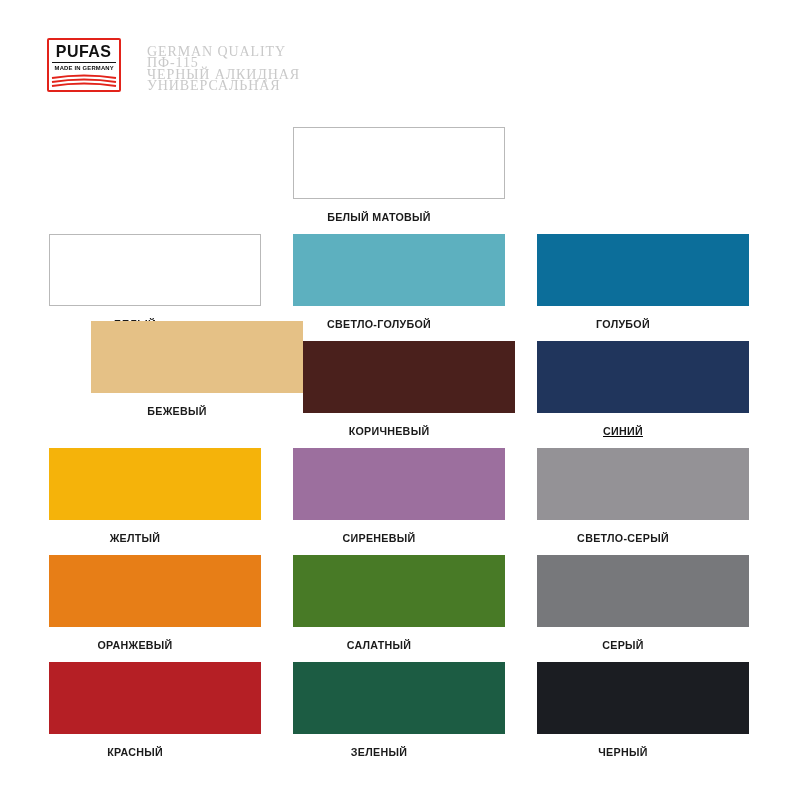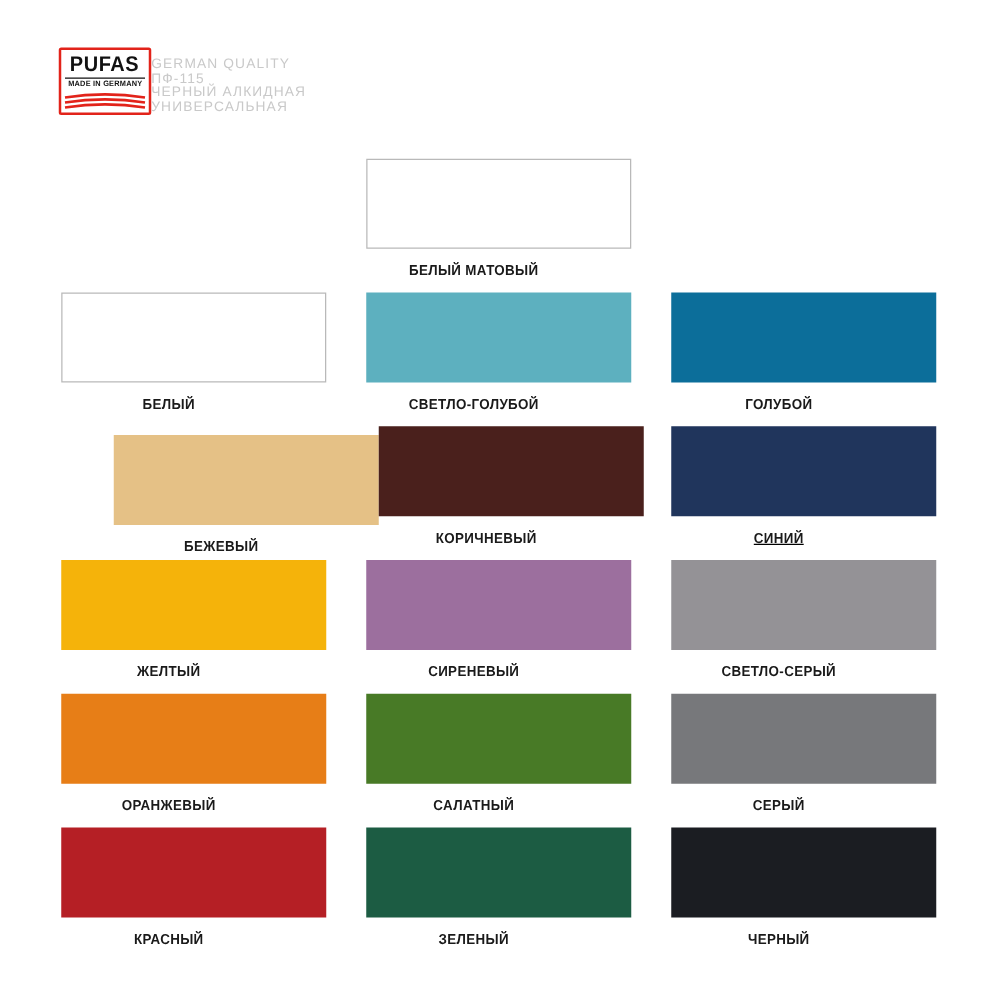--- a/index.html
+++ b/index.html
@@ -19,21 +19,21 @@
     height: 800px;
     box-sizing: border-box;
   }
 
   
   .header {
     position: absolute;
     left: 47px;
     top: 38px;
     display: flex;
-    align-items: flex-end;
+    align-items: center;
   }
   .logo {
     width: 74px;
     height: 54px;
     border: 2px solid #e2231a;
     border-radius: 2px;
     box-sizing: border-box;
     background: #ffffff;
     display: flex;
     flex-direction: column;
@@ -69,23 +69,24 @@
   }
   .logo-waves {
     position: relative;
     width: 66px;
     height: 14px;
     margin-top: 2px;
   }
   .logo-waves svg { display: block; }
 
   .header-text {
+    margin-left: 26px;
     padding-top: 7px;
-    font-family: Liberation Sans, sans-serif;
-    font-size: 11px;
+    font-family: Liberation Serif, serif;
+    font-size: 14px;
     font-weight: normal;
     letter-spacing: 0.9px;
     line-height: 11.4px;
     color: #c9c9c9;
     white-space: nowrap;
   }
   .header-text div { display: block; }
 
   
   .grid {
@@ -157,21 +158,21 @@
         <div class="chip-label">БЕЛЫЙ</div>
       </div>
       <div class="swatch-cell" style="left: 293px; top: 234px;">
         <div class="chip" style="background: rgb(93, 176, 191);"></div>
         <div class="chip-label">СВЕТЛО-ГОЛУБОЙ</div>
       </div>
       <div class="swatch-cell" style="left: 537px; top: 234px;">
         <div class="chip" style="background: rgb(12, 110, 154);"></div>
         <div class="chip-label">ГОЛУБОЙ</div>
       </div>
-      <div class="swatch-cell" style="left: 49px; top: 348px; padding-left: 42px;">
+      <div class="swatch-cell" style="left: 49px; top: 321px; padding-left: 42px;">
         <div class="chip" style="background: rgb(229, 193, 134);"></div>
         <div class="chip-label">БЕЖЕВЫЙ</div>
       </div>
       <div class="swatch-cell" style="left: 303px; top: 341px;">
         <div class="chip" style="background: rgb(74, 32, 28);"></div>
         <div class="chip-label">КОРИЧНЕВЫЙ</div>
       </div>
       <div class="swatch-cell" style="left: 537px; top: 341px; text-decoration: underline;">
         <div class="chip" style="background: rgb(32, 53, 92);"></div>
         <div class="chip-label">СИНИЙ</div>

